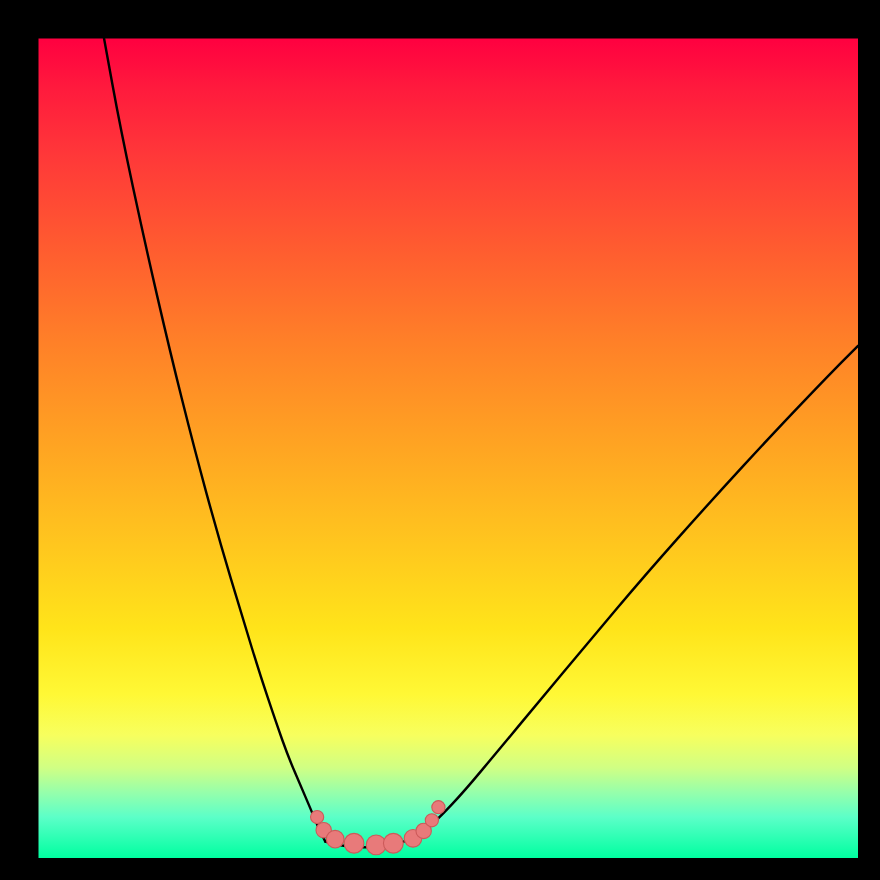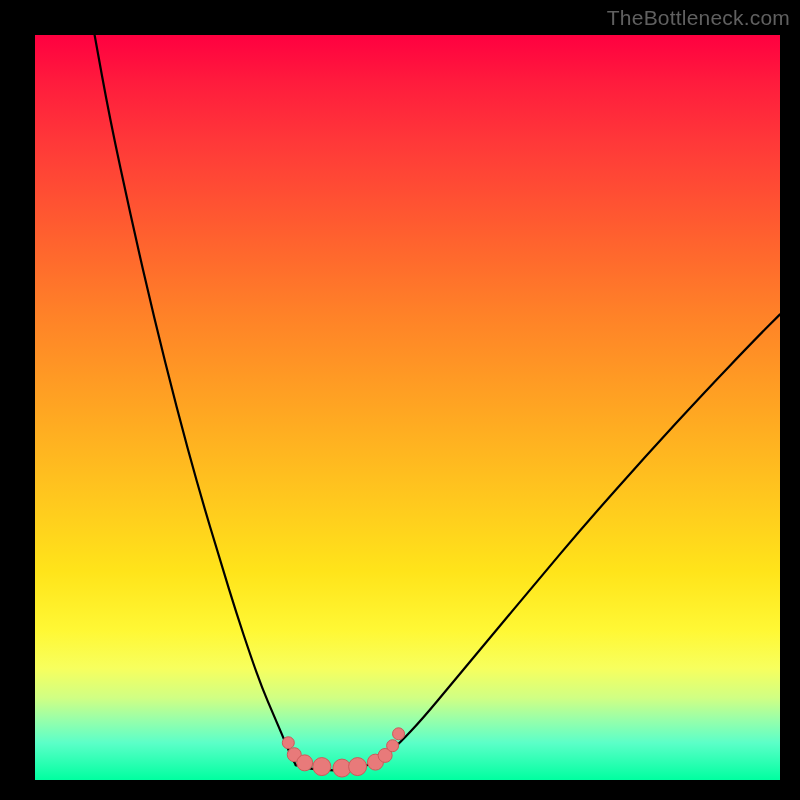--- a/index.html
+++ b/index.html
@@ -88,14 +88,13 @@
           <circle cx="286.825" cy="731.59" r="9" class="stitch"></circle>
           <circle cx="306.94" cy="733.08" r="9" class="stitch"></circle>
           <circle cx="322.585" cy="731.59" r="9" class="stitch"></circle>
           <circle cx="340.46500000000003" cy="727.12" r="8" class="stitch"></circle>
           <circle cx="350.15" cy="720.415" r="7" class="stitch"></circle>
           <circle cx="357.59999999999997" cy="710.73" r="6" class="stitch"></circle>
           <circle cx="363.56" cy="698.81" r="6" class="stitch"></circle>
         </g>
     </svg>
   </div>
-  <div class="watermark">TheBottleneck.com</div>
 </div>
 
 </body></html>

